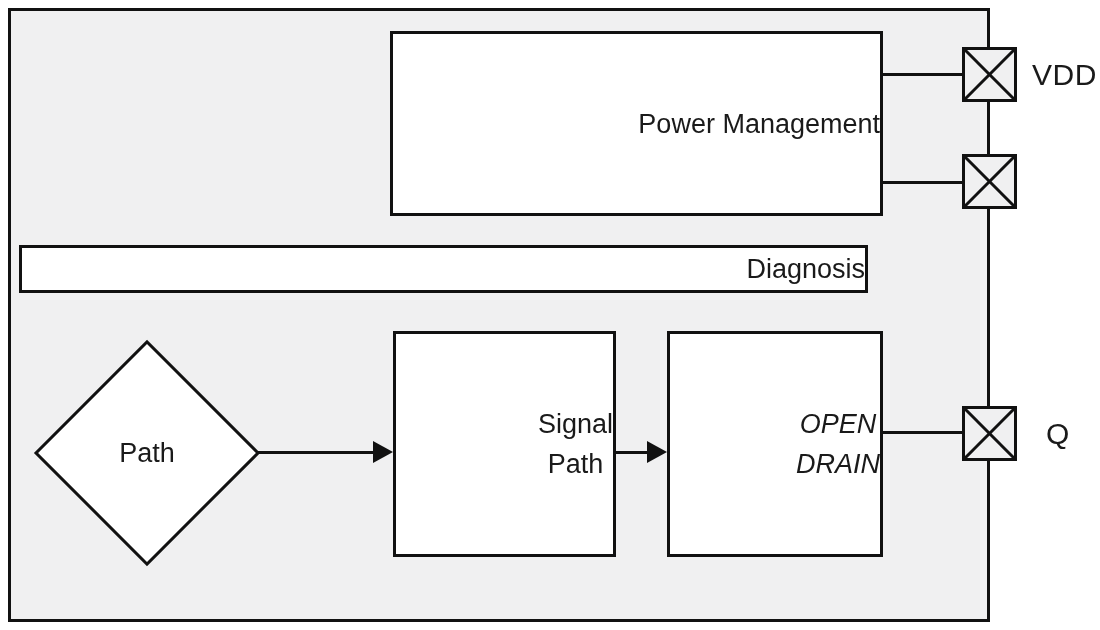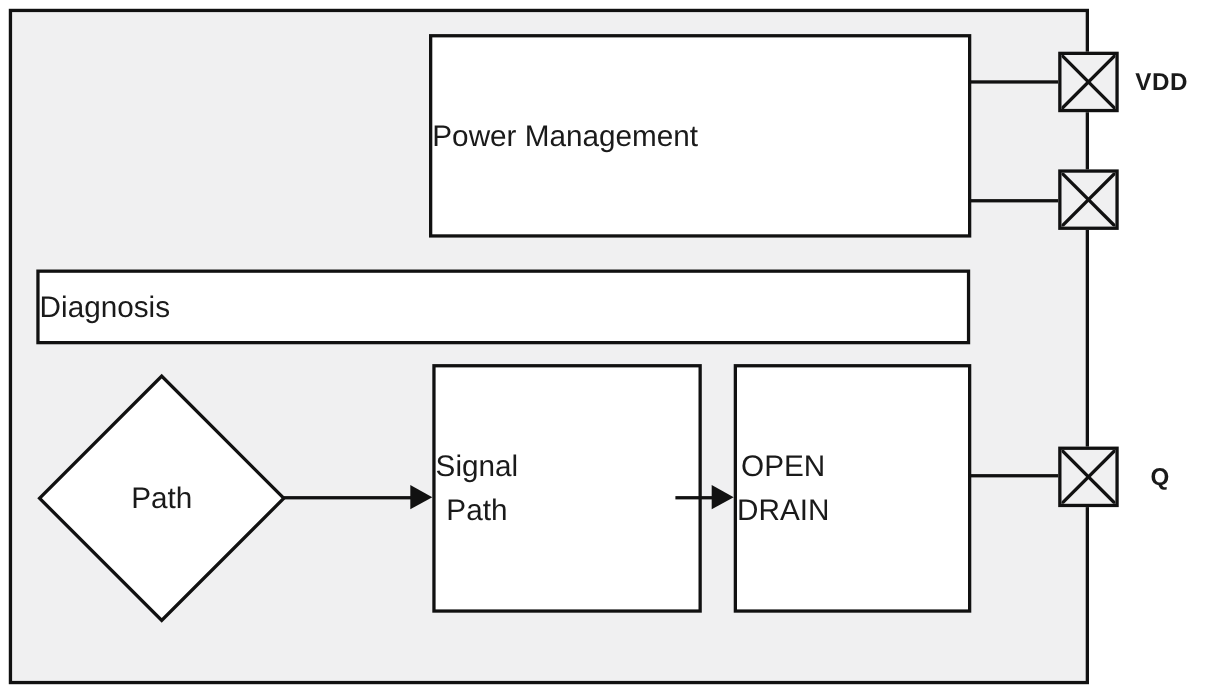--- a/index.html
+++ b/index.html
@@ -26,30 +26,30 @@
     background: #f0f0f1;
   }
   
   .block {
     position: absolute;
     box-sizing: border-box;
     border: 3px solid #111111;
     background: #ffffff;
     display: flex;
     align-items: center;
-    justify-content: flex-start;
+    justify-content: flex-end;
     text-align: center;
     font-size: 27px;
     line-height: 40px;
     white-space: pre-line;
   }
   .block-pm   { left: 390px; top: 31px;  width: 493px; height: 185px; }
-  .block-diag { left: 33px;  top: 245px; width: 849px; height: 68px;  }
-  .block-sp   { left: 393px; top: 331px; width: 245px; height: 226px; }
-  .block-od   { left: 667px; top: 331px; width: 216px; height: 226px; }
+  .block-diag { left: 19px;  top: 245px; width: 849px; height: 48px;  }
+  .block-sp   { left: 393px; top: 331px; width: 223px; height: 226px; }
+  .block-od   { left: 667px; top: 331px; width: 216px; height: 226px; font-style: italic; }
 
   
   .diamond-wrap {
     position: absolute;
     left: 34px; top: 340px;
     width: 226px; height: 226px;
   }
   .diamond-shape {
     position: absolute;
     left: 33px; top: 33px;
@@ -102,22 +102,22 @@
   .pin svg { display: block; width: 100%; height: 100%; }
   .pin-vdd { left: 962px; top: 47px;  }
   .pin-gnd { left: 962px; top: 154px; }
   .pin-q   { left: 962px; top: 406px; }
 
   .pin-label {
     position: absolute;
     height: 55px;
     display: flex;
     align-items: center;
-    font-size: 22px;
-    font-weight: 700;
+    font-size: 30px;
+    font-weight: 400;
     letter-spacing: 0.5px;
   }
   .lbl-vdd { left: 1032px; top: 47px;  }
   .lbl-gnd { left: 1032px; top: 154px; }
   .lbl-q   { left: 1046px; top: 406px; }
 </style>
 </head>
 <body>
 
 <div class="canvas">

